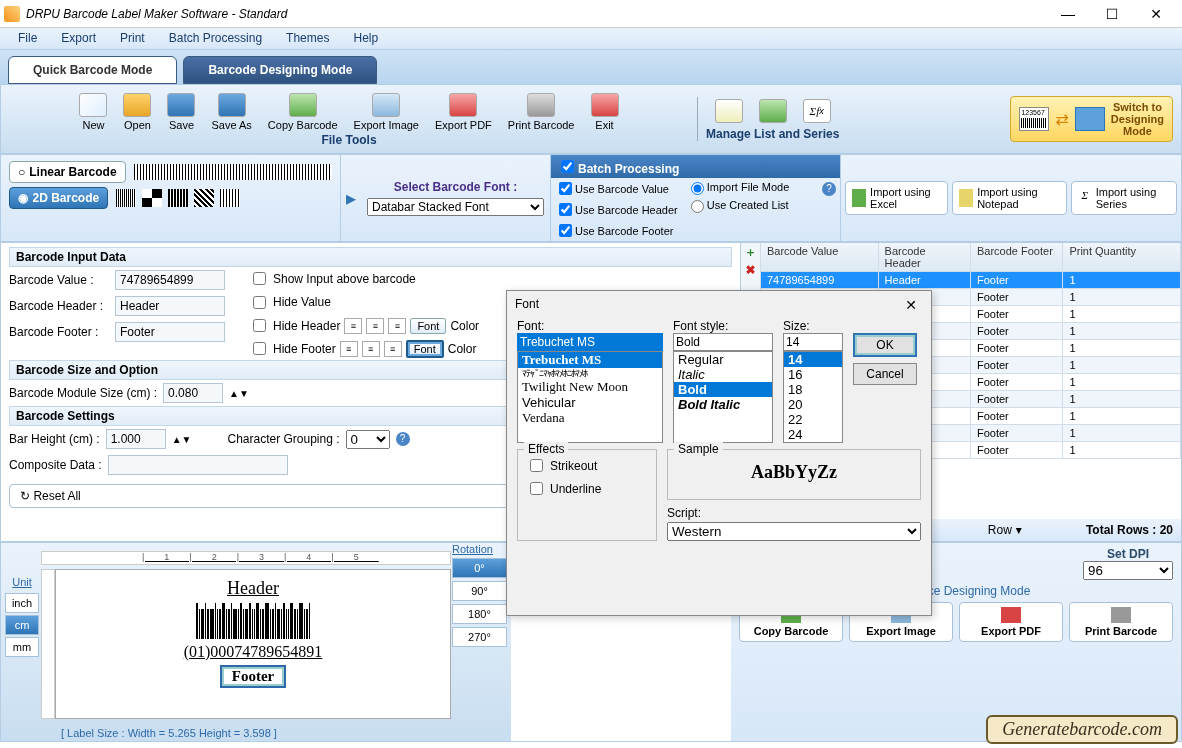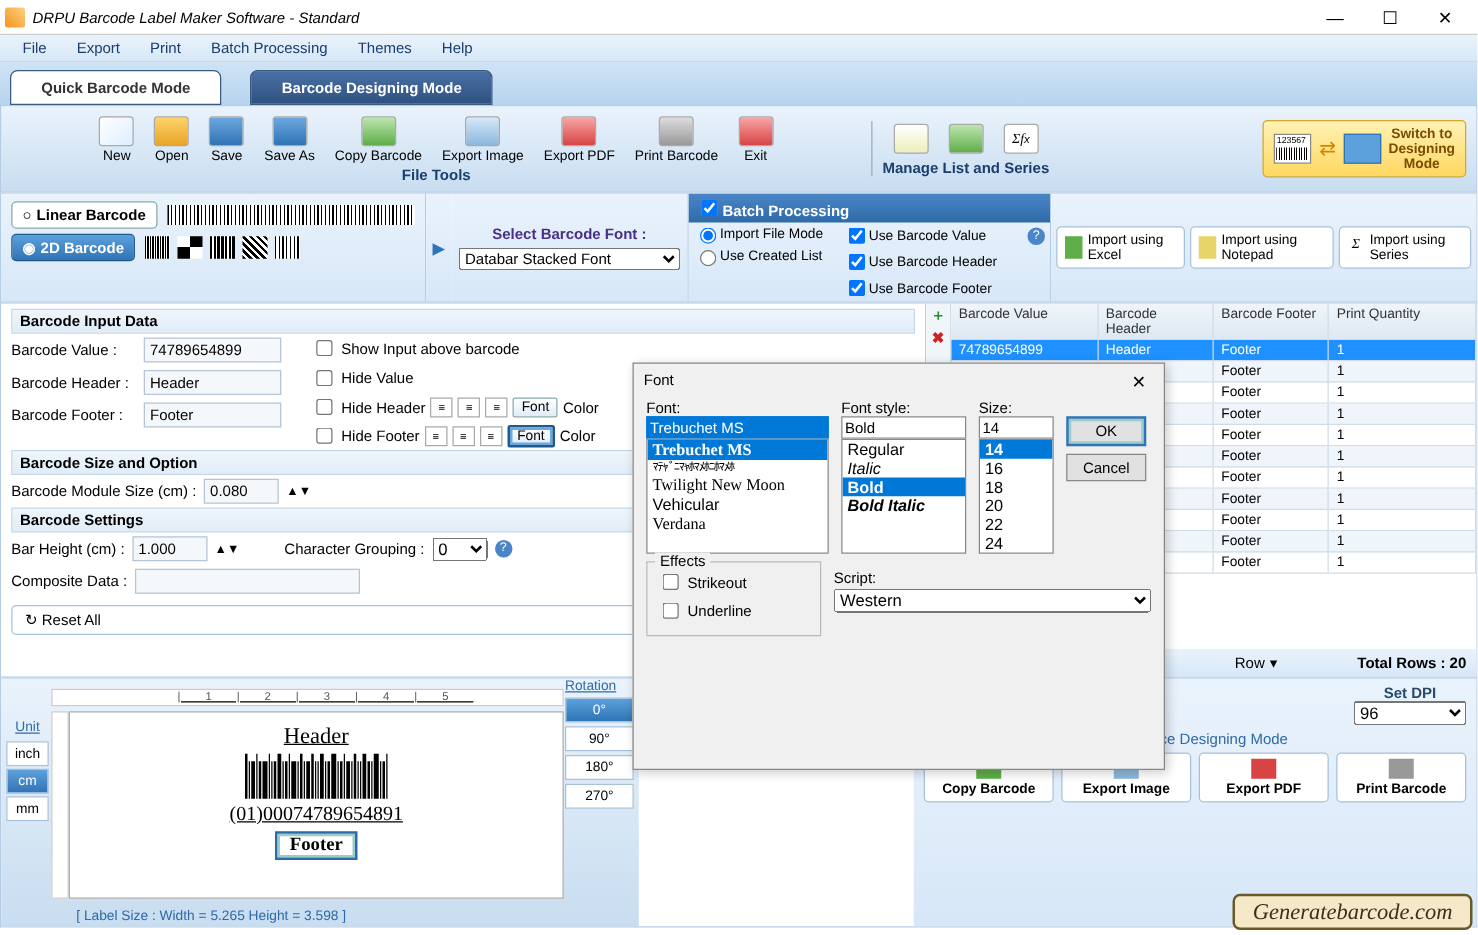--- a/index.html
+++ b/index.html
@@ -4,21 +4,21 @@
 <style>
 * { box-sizing: border-box; font-family: "Segoe UI", Tahoma, sans-serif; }
 body { margin:0; background:#fff; font-size:12px; color:#000; width:1182px; height:748px; overflow:hidden; position:relative; }
 .titlebar { height:28px; background:#fff; display:flex; align-items:center; padding:0 4px; border-bottom:1px solid #ccc; }
 .titlebar .ticon { width:16px; height:16px; background:linear-gradient(45deg,#f7931e,#fbd280); border-radius:2px; margin-right:6px; }
 .titlebar .title { flex:1; font-size:12px;font-style:italic; }
 .winbtns { display:flex; }
 .winbtns div { width:44px; height:28px; display:flex; align-items:center; justify-content:center; font-size:14px; }
 .menubar { height:22px; background:linear-gradient(#eaf3fc,#d7e7f8); display:flex; padding:0 6px; border-bottom:1px solid #b5cde4; }
 .menubar span { padding:3px 12px; color:#1a3e6e; cursor:default; }
-.tabs { background:linear-gradient(#cfe3f5,#b7d4ef); padding:6px 0 0 8px; height:34px; display:flex; gap:23px; }
+.tabs { background:linear-gradient(#cfe3f5,#b7d4ef); padding:6px 0 0 8px; height:34px; display:flex; gap:6px; }
 .tab { padding:6px 24px; border-radius:6px 6px 0 0; font-weight:bold; color:#fff; background:linear-gradient(#4a6fa5,#2e527e); border:1px solid #3a5a80; }
 .tab.active { background:#fff; color:#333; }
 .toolbar { background:linear-gradient(#eaf3fc,#c8ddf0); padding:6px 8px; border:1px solid #b5cde4; display:flex; align-items:center; gap:2px; }
 .tbtn { display:flex; flex-direction:column; align-items:center; padding:2px 8px; font-size:11px; cursor:default; }
 .tbtn .ic { width:28px; height:24px; margin-bottom:2px; background:#fff; border:1px solid #aaa; border-radius:3px; }
 .sectlabel { font-weight:bold; color:#1a3e6e; font-size:12px; text-align:center; }
 .switchbtn { margin-left:auto; background:linear-gradient(#fff2b5,#ffd760); border:1px solid #d4a82a; border-radius:4px; padding:4px 8px; display:flex; align-items:center; gap:6px; }
 .switchbtn .txt { font-weight:bold; color:#7a4c00; font-size:11px; line-height:1.1; text-align:center; }
 .midbar { display:flex; border:1px solid #b5cde4; }
 .radiobox { background:linear-gradient(#eaf3fc,#d7e7f8); border-right:1px solid #b5cde4; width:340px; padding:4px; }
@@ -216,42 +216,42 @@
     </div>
   </div>
   <div style="width:20px;display:flex;align-items:center;justify-content:center;background:linear-gradient(#eaf3fc,#d7e7f8);color:#2f74b5;font-size:20px">▸</div>
   <div class="fontsel">
     <div class="lbl">Select Barcode Font :</div>
     <select><option>Databar Stacked Font</option></select>
   </div>
   <div class="batchbox">
     <div class="batchhdr"><input type="checkbox" checked="" style=""><span>Batch Processing</span></div>
     <div style="display:flex">
+      <div>
+        <div class="batchrow">
+            <input type="checkbox" checked="" style="">
+            <span>Use Barcode Value</span>
+          </div>
+        <div class="batchrow">
+            <input type="checkbox" checked="" style="">
+            <span>Use Barcode Header</span>
+          </div>
+        <div class="batchrow">
+            <input type="checkbox" checked="" style="">
+            <span>Use Barcode Footer</span>
+          </div>
+      </div>
       <div style="flex:0 0 120px">
         <div class="batchrow">
             <input type="radio" checked="" style="">
             <span>Import File Mode</span>
           </div>
         <div class="batchrow">
             <input type="radio" style="">
             <span>Use Created List</span>
-          </div>
-      </div>
-      <div>
-        <div class="batchrow">
-            <input type="checkbox" checked="" style="">
-            <span>Use Barcode Value</span>
-          </div>
-        <div class="batchrow">
-            <input type="checkbox" checked="" style="">
-            <span>Use Barcode Header</span>
-          </div>
-        <div class="batchrow">
-            <input type="checkbox" checked="" style="">
-            <span>Use Barcode Footer</span>
           </div>
       </div>
       <div style="margin-left:auto">
           <div style="width:14px;height:14px;border-radius:50%;background:#4a86c7;color:#fff;text-align:center;font-size:10px;line-height:14px;margin:4px">?</div>
         </div>
     </div>
   </div>
   <div class="importbtns">
     <div class="impbtn">
         <div style="width:18px;height:18px;background:#5fae4a"></div>
@@ -602,20 +602,24 @@
       <div class="chk">
           <input type="checkbox" style="">
           <span>Strikeout</span>
         </div>
       <div class="chk">
           <input type="checkbox" style="">
           <span>Underline</span>
         </div>
     </div>
     <div style="flex:1">
+      <div class="box">
+        <span class="bl">Sample</span>
+        <div class="sample">AaBbYyZz</div>
+      </div>
       <div style="margin-top:6px">
         <span>Script:</span>
         <select class="scr"><option>Western</option></select>
       </div>
     </div>
   </div>
 </div>
 
 <div class="watermark">Generatebarcode.com</div>
 

